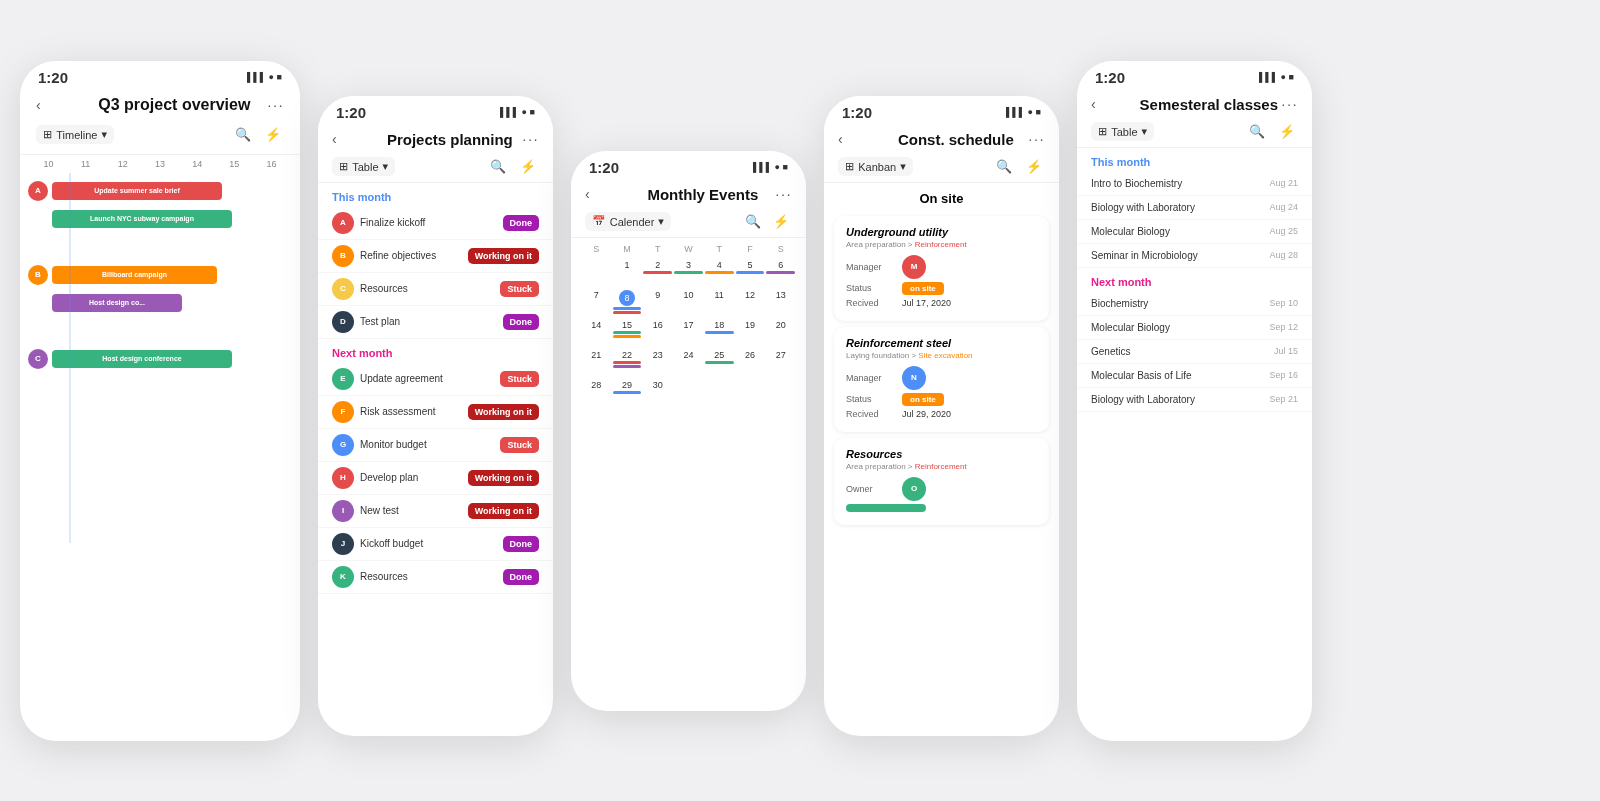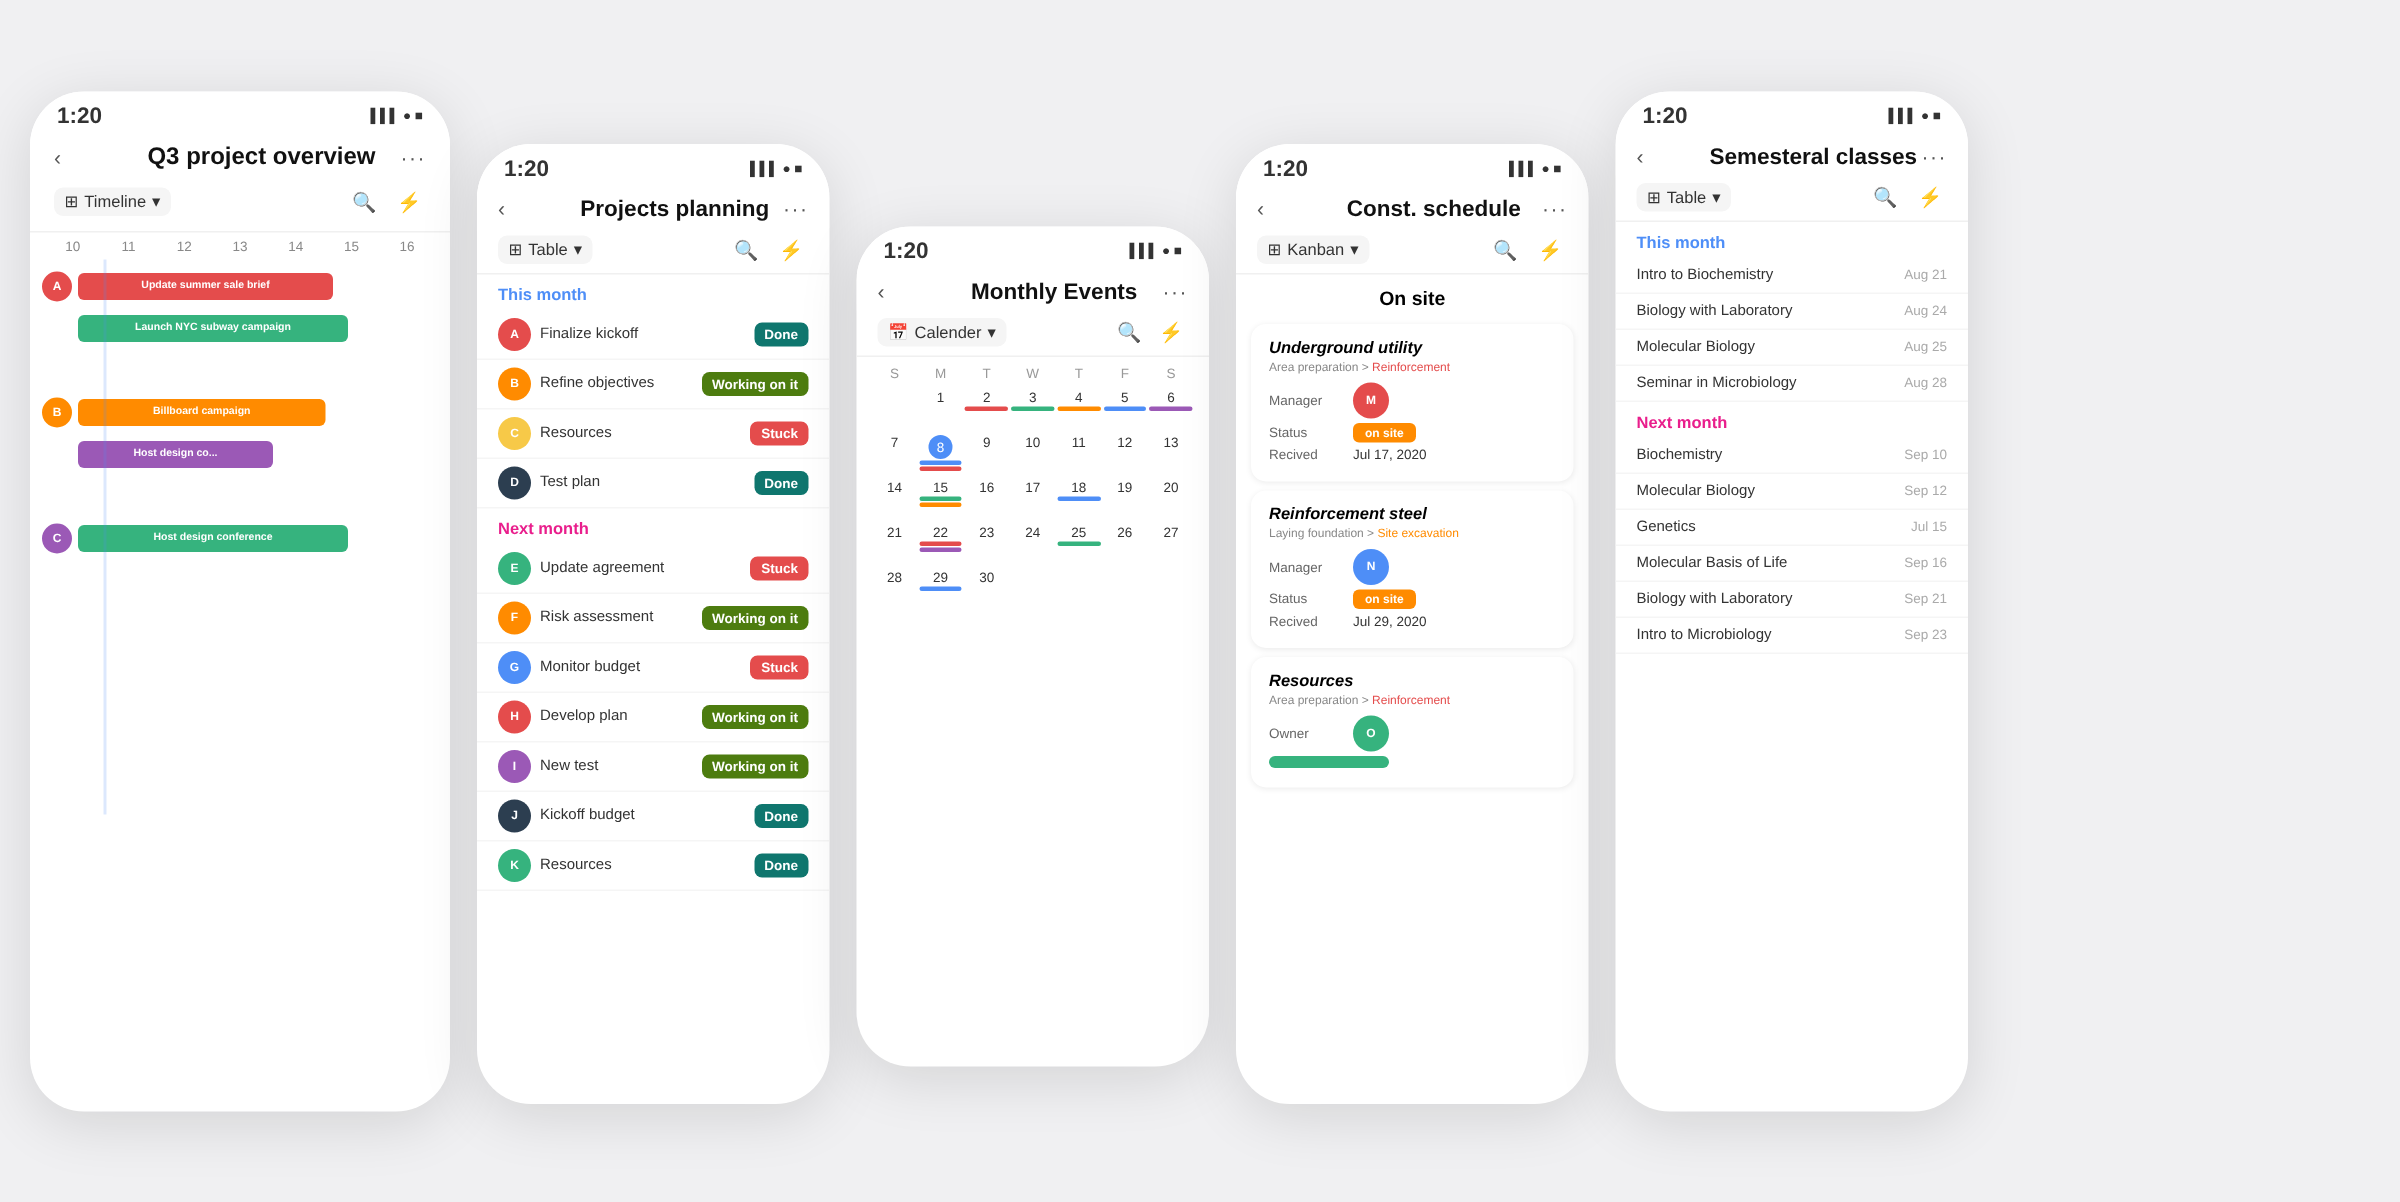--- a/index.html
+++ b/index.html
@@ -102,22 +102,22 @@
 
     
     .badge {
       font-size: 9px;
       font-weight: 600;
       color: #fff;
       border-radius: 5px;
       padding: 3px 7px;
       white-space: nowrap;
     }
-    .badge-done { background: #0f766e; }
-    .badge-working { background: #4d7c0f; }
+    .badge-done { background: #a21caf; }
+    .badge-working { background: #b91c1c; }
     .badge-stuck { background: #e44c4c; }
 
     
     .proj-row {
       display: flex;
       align-items: center;
       padding: 5px 14px;
       gap: 6px;
       border-bottom: 1px solid #f5f5f5;
     }
@@ -629,21 +629,17 @@
           <span class="class-date">Jul 15</span>
         </div>
         <div class="class-row">
           <span class="class-name">Molecular Basis of Life</span>
           <span class="class-date">Sep 16</span>
         </div>
         <div class="class-row">
           <span class="class-name">Biology with Laboratory</span>
           <span class="class-date">Sep 21</span>
         </div>
-        <div class="class-row">
-          <span class="class-name">Intro to Microbiology</span>
-          <span class="class-date">Sep 23</span>
-        </div>
       </div>
     </div>
   </div>
 
 </div>
 
 </body></html>

